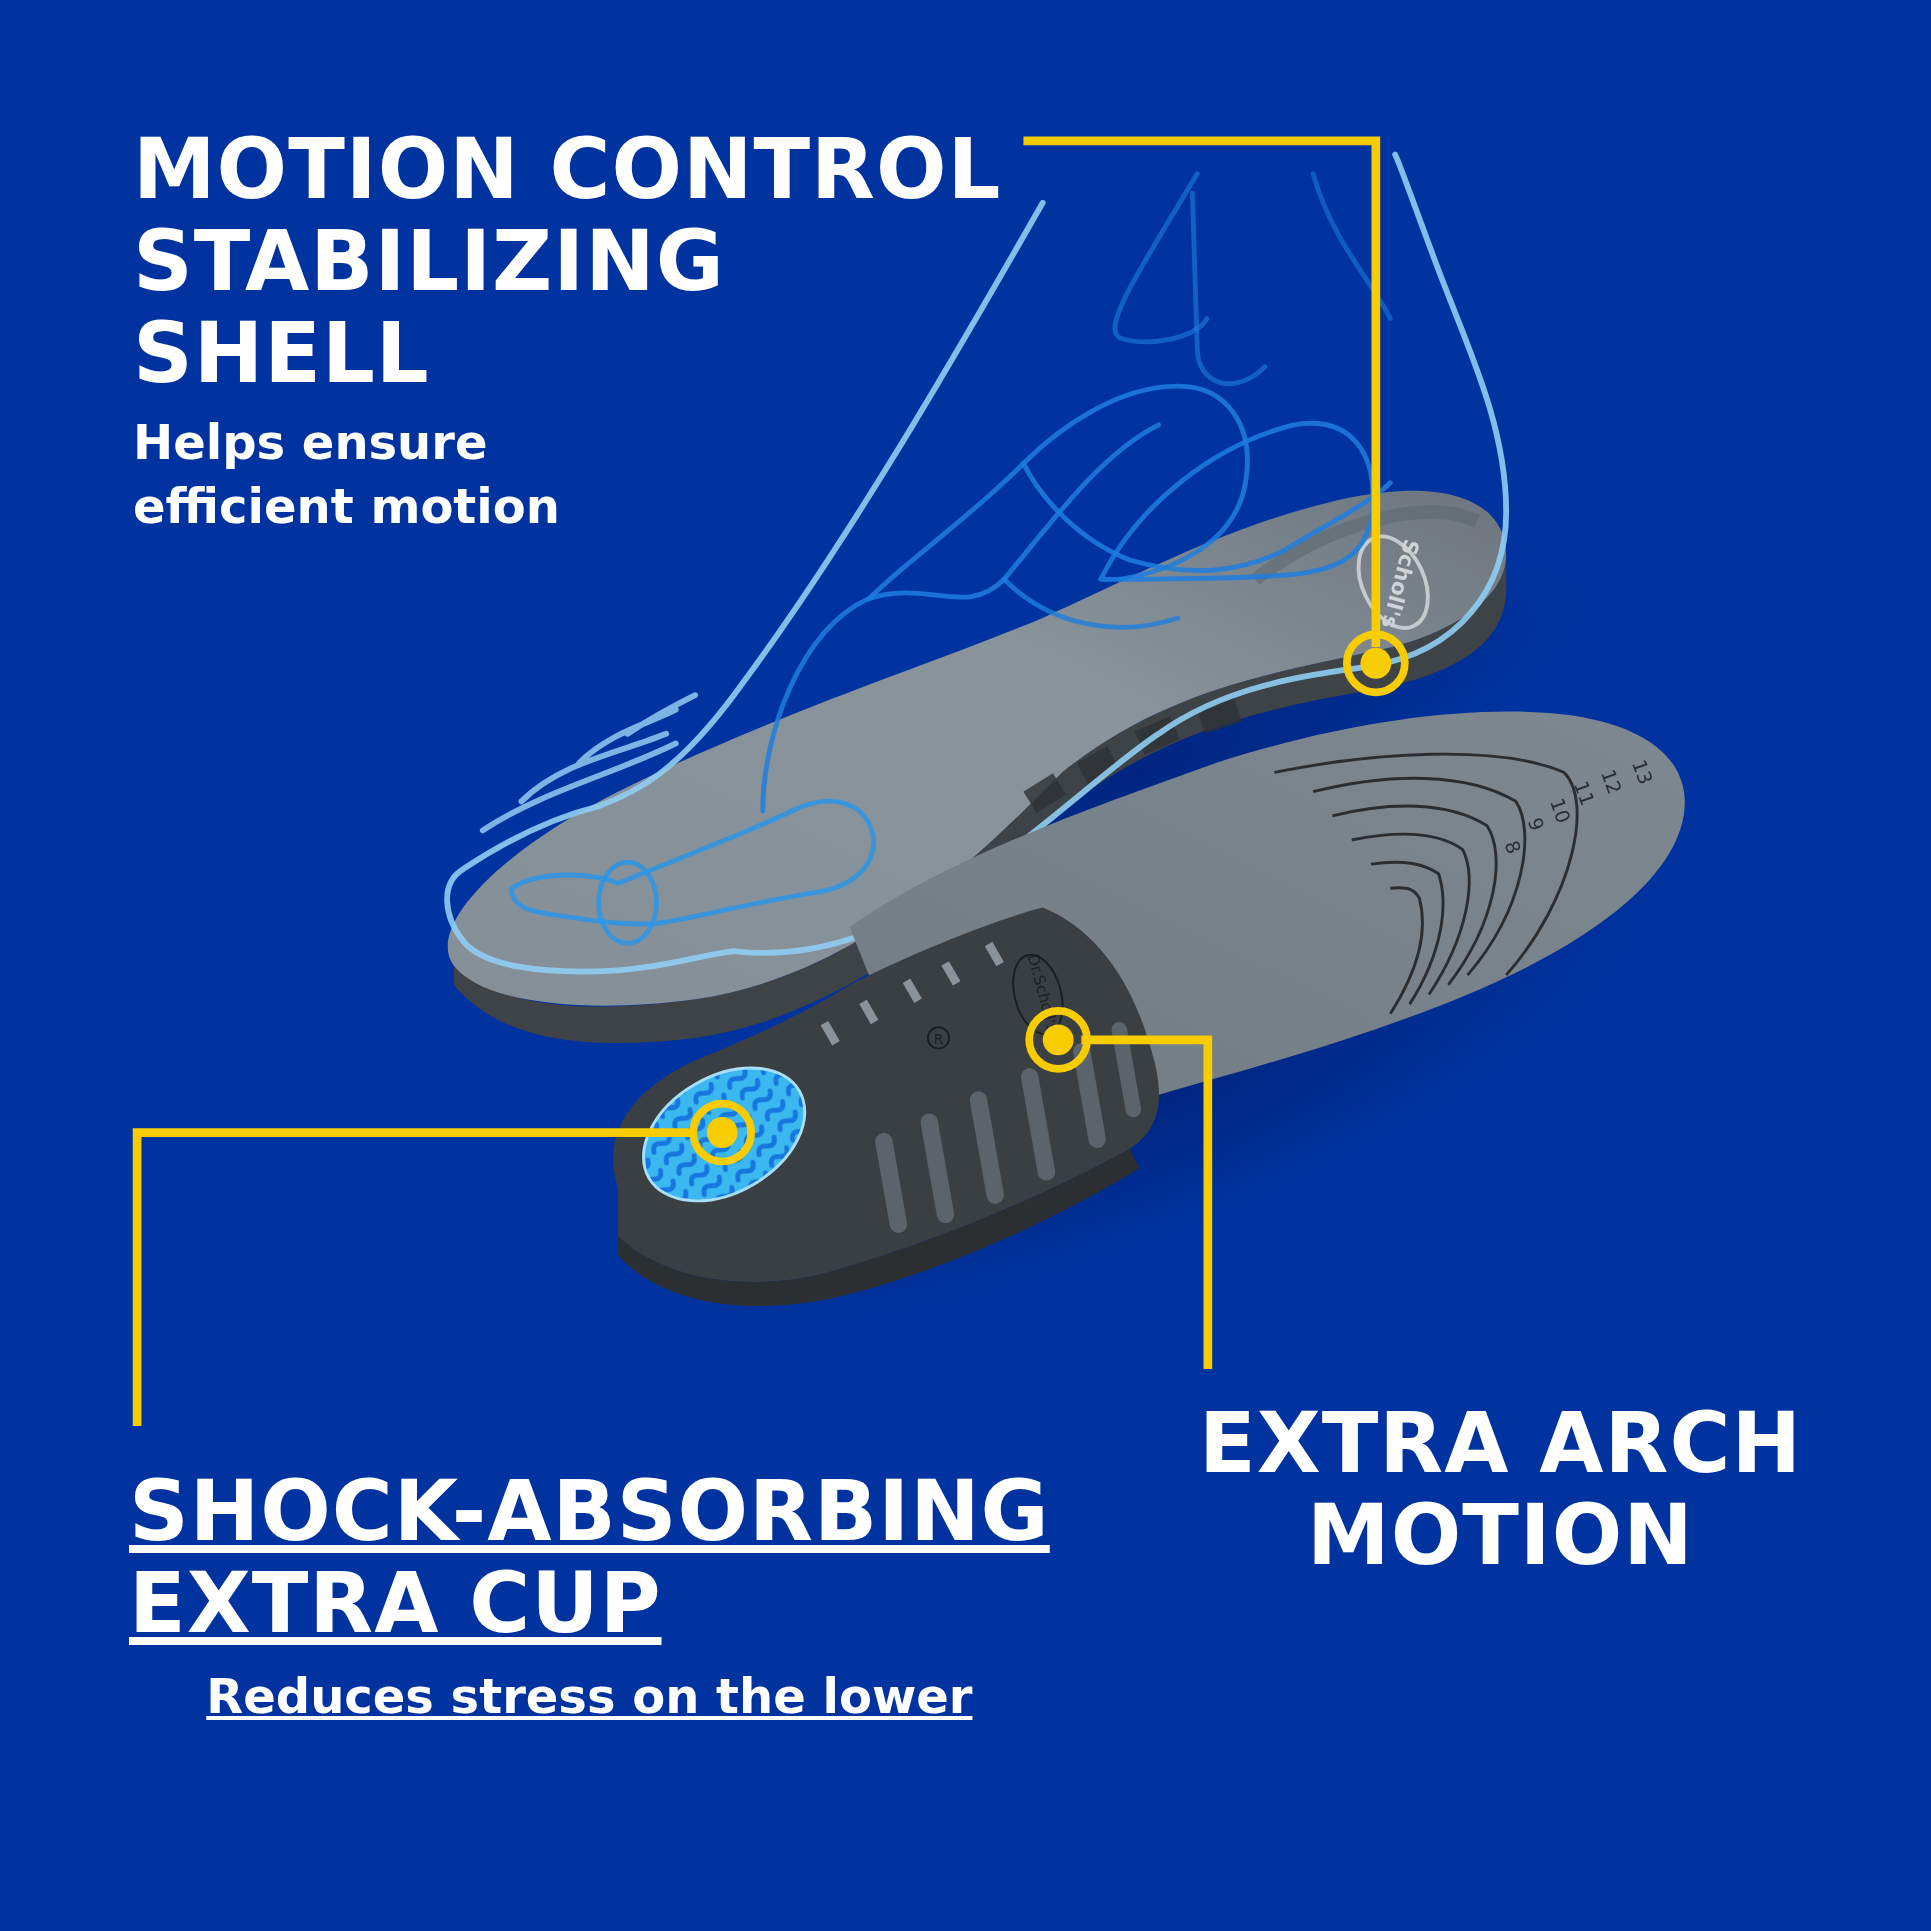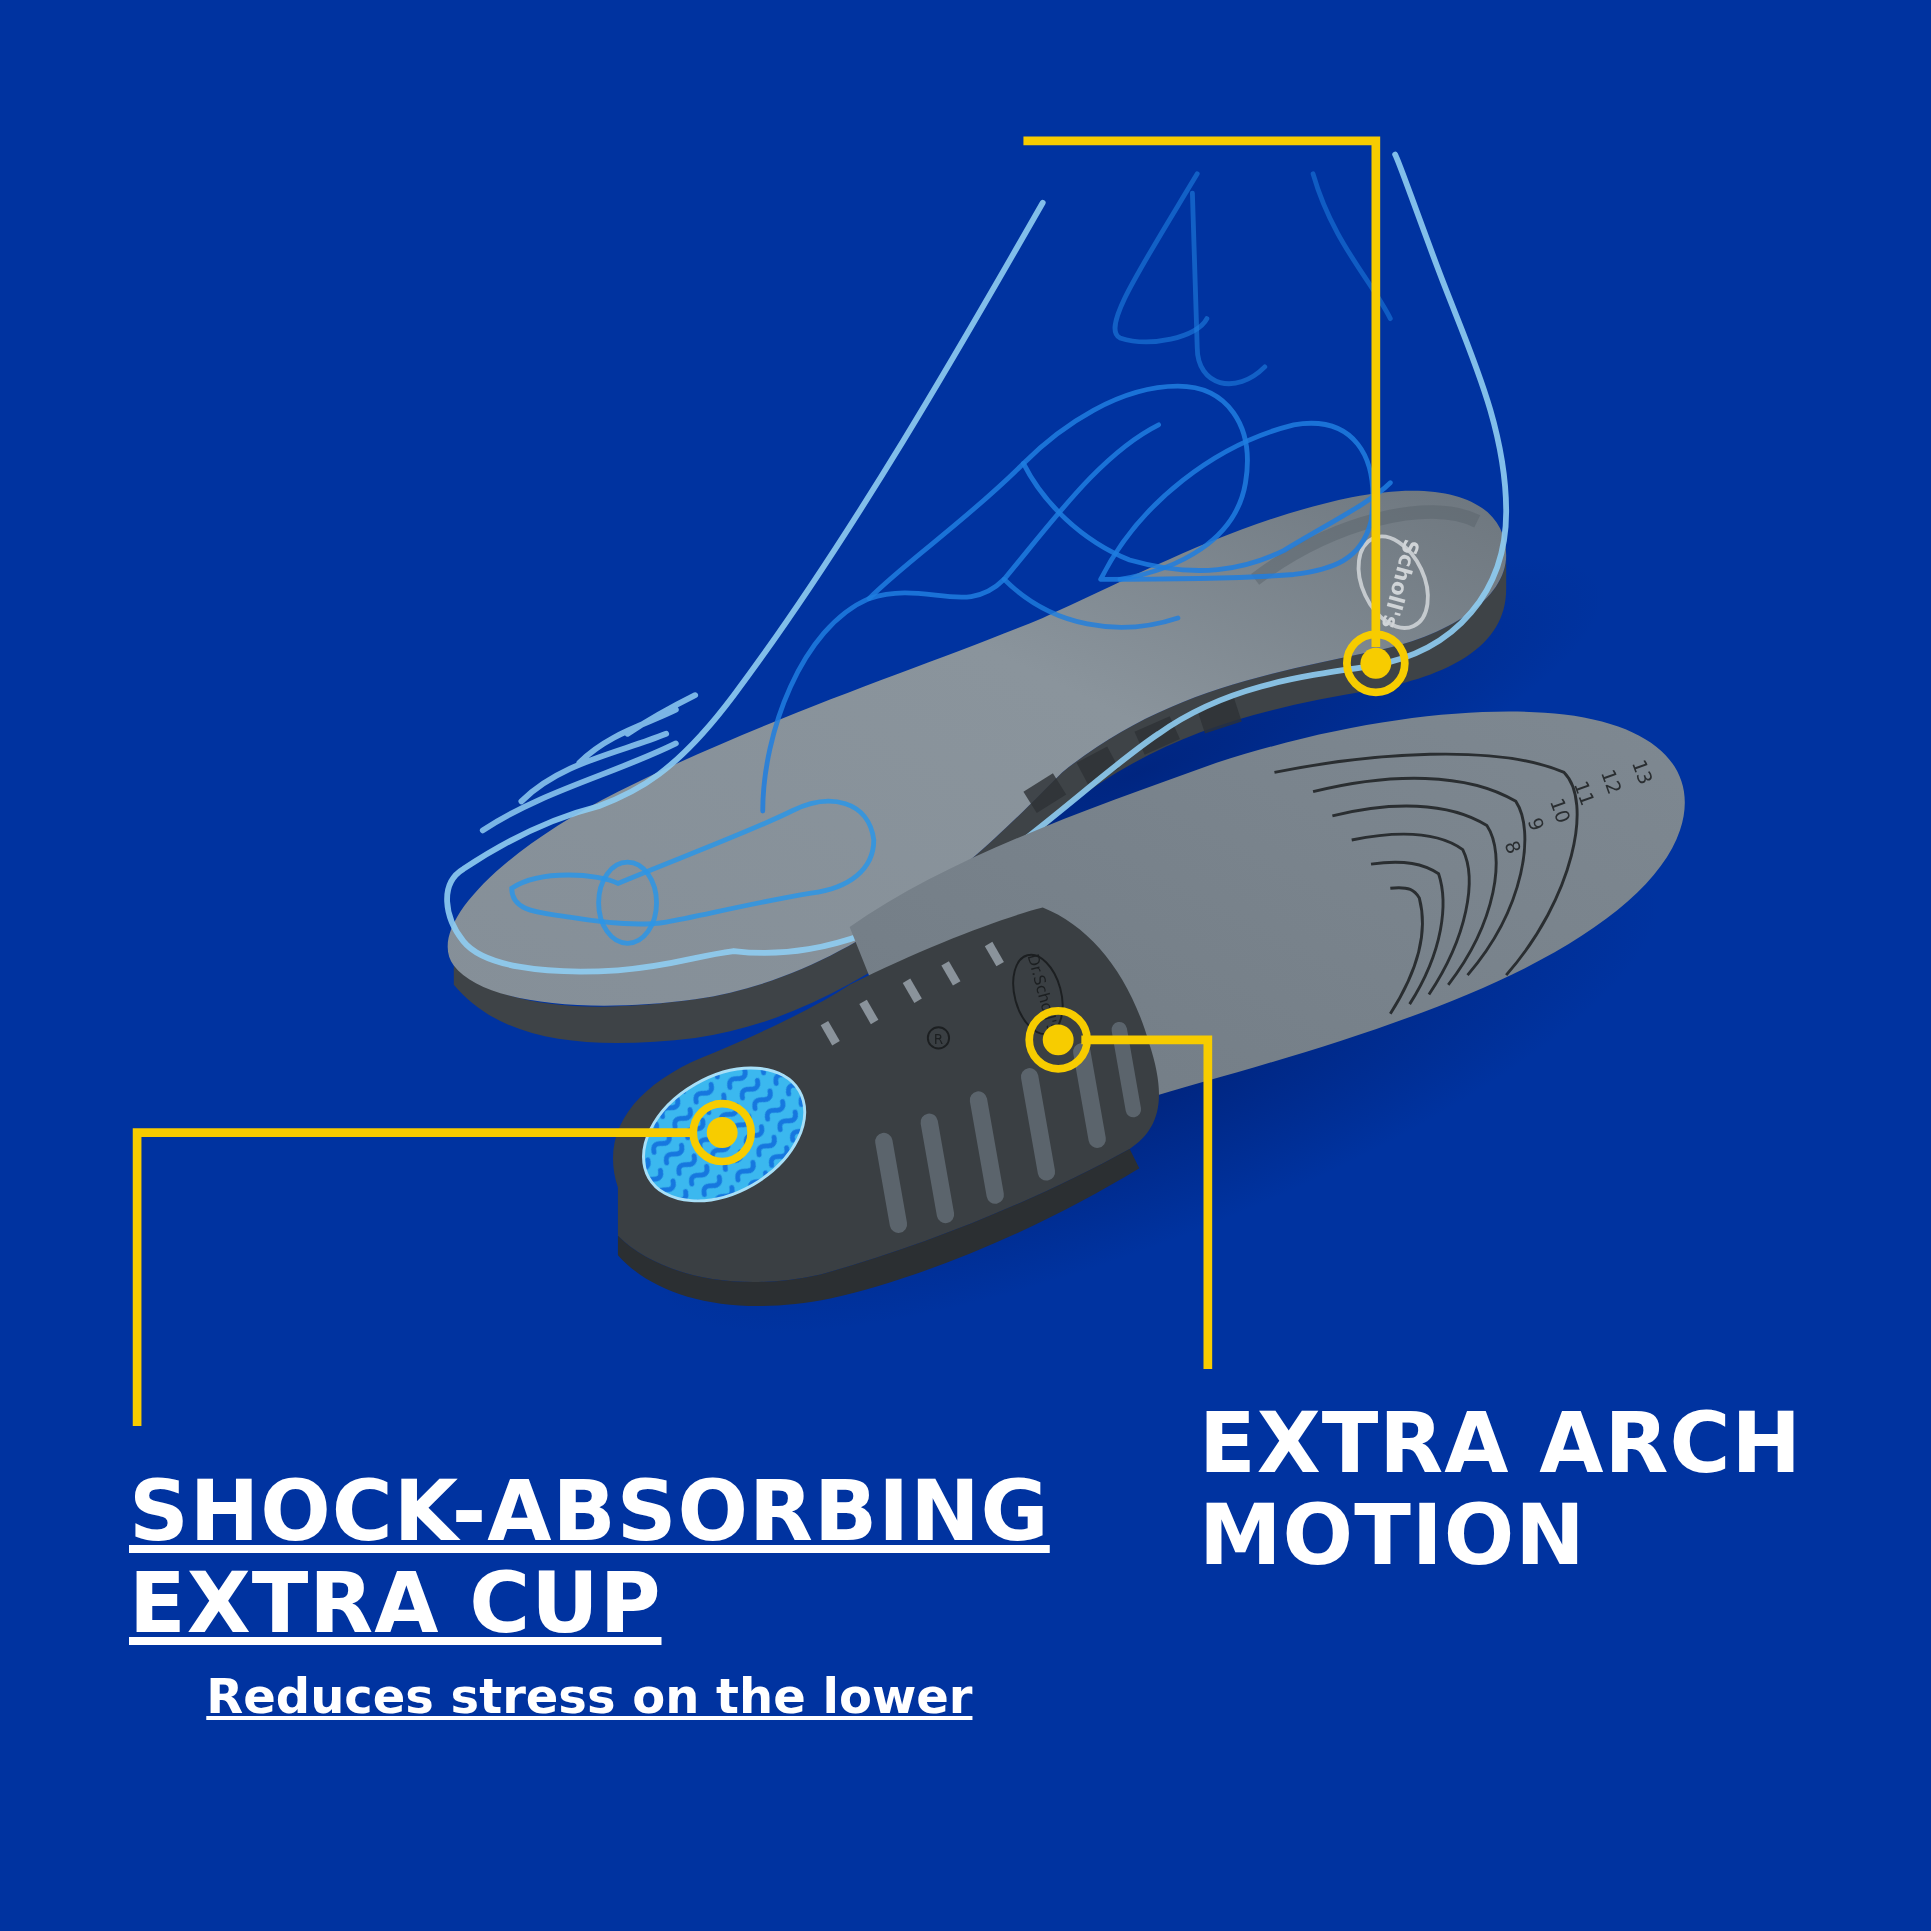--- a/index.html
+++ b/index.html
@@ -8,21 +8,21 @@
   .art{position:absolute;left:0;top:0;width:1931px;height:1931px;}
   .block{position:absolute;color:#fff;}
   .title{font-weight:bold;font-size:83px;line-height:92px;letter-spacing:1px;margin:0;}
   .title span{display:block;}
   .sub{font-weight:bold;font-size:48px;line-height:64px;margin:0;}
   .sub span{display:block;}
   #b1{left:133px;top:124px;}
   #b1 .sub{margin-top:9.7px;}
   #b2{left:129px;top:1466px;text-decoration:underline;}
   #b2 .sub{margin-top:13.5px;text-align:center;}
-  #b3{left:1199px;top:1398px;}
+  #b3{left:1199px;top:1398px;text-align:center;}
   #b3 .sub{margin-top:17.4px;}
 </style>
 </head>
 <body>
 
 <div class="stage">
 
   <svg class="art" viewBox="0 0 2000 2000" xmlns="http://www.w3.org/2000/svg">
     <defs>
       <linearGradient id="topGrad" x1="0" y1="1" x2="1" y2="0">
@@ -146,20 +146,31 @@
       <circle cx="748" cy="1173" r="30" stroke-width="8"></circle>
       <circle cx="748" cy="1173" r="16" fill="#f7cc00" stroke="none"></circle>
     </g>
     <g stroke="#f7cc00" fill="none">
       <polyline points="1120,1077 1251,1077 1251,1418" stroke-width="9"></polyline>
       <circle cx="1096" cy="1077" r="30" stroke-width="8"></circle>
       <circle cx="1096" cy="1077" r="16" fill="#f7cc00" stroke="none"></circle>
     </g>
   </svg>
 
+  <div class="block" id="b1">
+    <h1 class="title">
+      <span>MOTION CONTROL</span>
+      <span>STABILIZING</span>
+      <span>SHELL</span>
+    </h1>
+    <p class="sub">
+      <span>Helps ensure</span>
+      <span>efficient motion</span>
+    </p>
+  </div>
 
   <div class="block" id="b2">
     <h2 class="title">
       <span>SHOCK-ABSORBING</span>
       <span>EXTRA CUP</span>
     </h2>
     <p class="sub">
       <span>Reduces stress on the lower</span>
     </p>
   </div>

